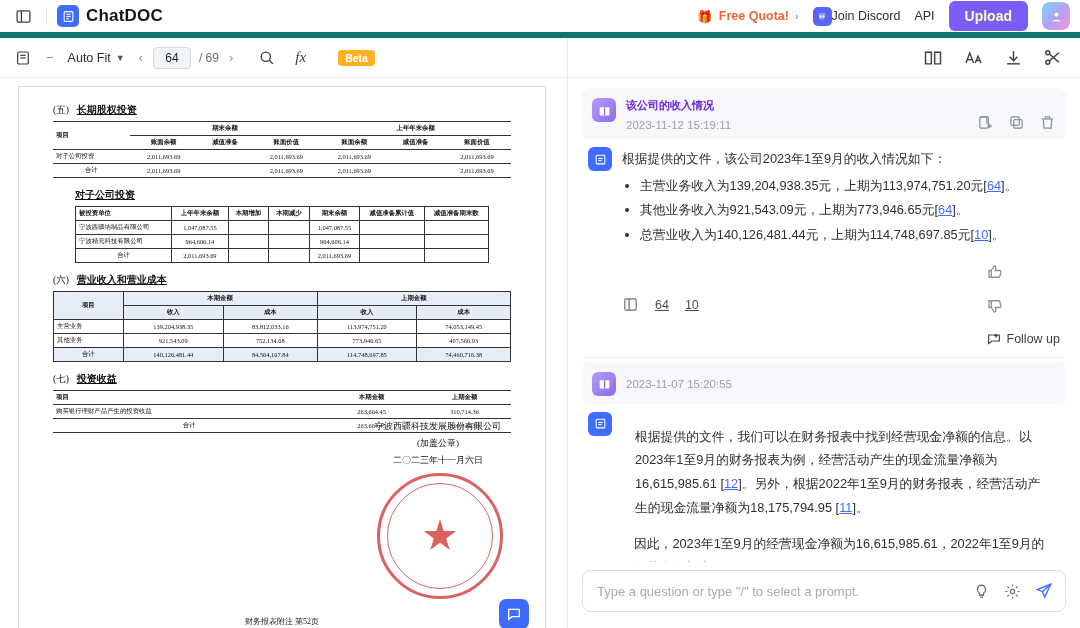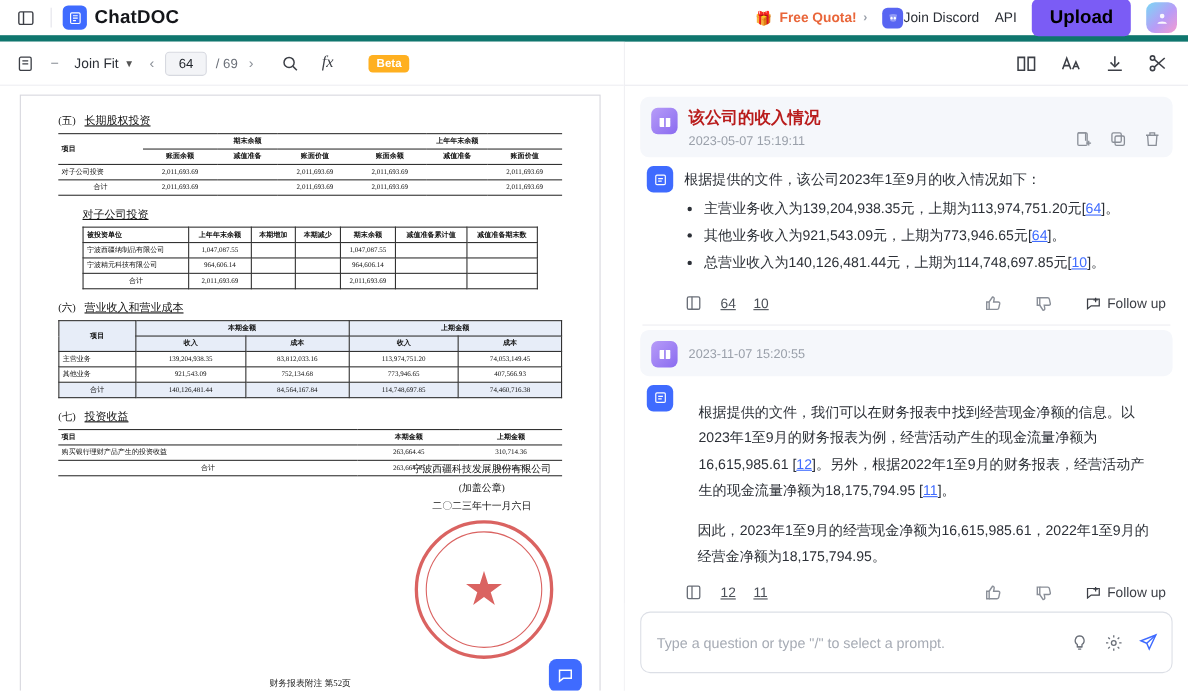--- a/index.html
+++ b/index.html
@@ -33,21 +33,21 @@
     display: flex; align-items: center; justify-content: center;
   }
   .brand-name { font-size: 17px; font-weight: 700; letter-spacing: .2px; color: #14161a; }
   .tb-right { margin-left: auto; display: flex; align-items: center; gap: 14px; }
   .quota { display: flex; align-items: center; gap: 6px; font-size: 12.5px; color: #e9663a; font-weight: 600; }
   .quota .chev { color: #9aa0aa; font-size: 11px; }
   .discord { display: flex; align-items: center; gap: 0; font-size: 12.5px; color: #2b2f36; }
   .discord-mark { width: 19px; height: 19px; border-radius: 5px; background: #5865f2; display:flex;align-items:center;justify-content:center; }
   .api-link { font-size: 12.5px; color: #2b2f36; }
   .upload-btn {
-    background: #7b5cf5; color: #000000; font-size: 17px; font-weight: 600;
+    background: #7b5cf5; color: #fef9c3; font-size: 14px; font-weight: 600;
     border-radius: 6px; padding: 7px 16px; border: none;
   }
   .avatar {
     width: 28px; height: 28px; border-radius: 8px;
     background: linear-gradient(135deg,#7ad8f5,#b89cf7 55%,#f59bd0);
     display: flex; align-items: center; justify-content: center; font-size: 14px;
   }
 
   
   .body { flex: 1; display: flex; min-height: 0; }
@@ -74,21 +74,21 @@
   .fx { font-size: 15px; color: #3c3f46; font-style: italic; font-family: "Liberation Serif", serif; }
 
   .pdf-scroll { flex: 1; overflow: hidden; background: #fff; position: relative; padding: 8px 0 0 18px; }
   .page {
     width: 528px; height: 560px; background: #fff; border: 1px solid #d8d8de;
     position: relative; padding: 14px 34px;
     font-family: "Liberation Serif", serif; color: #111;
   }
   .sec-h { display: flex; gap: 8px; align-items: baseline; margin: 2px 0 4px; }
   .sec-num { font-size: 9.5px; }
-  .sec-t { font-size: 10px; font-weight: 400; text-decoration: underline; }
+  .sec-t { font-size: 10px; font-weight: 700; text-decoration: underline; }
   table.f { width: 100%; border-collapse: collapse; font-size: 6.4px; margin-bottom: 10px; }
   table.f th, table.f td { border: .6px solid #333; padding: 2px 3px; text-align: center; }
   table.f td.l, table.f th.l { text-align: left; }
   table.f thead th { font-weight: 700; }
   .tbl-b table.f th, .tbl-b table.f td { border-left: none; border-right: none; }
   .blue thead th { background: #e7edf8; }
   .blue tfoot td { background: #e7edf8; }
   .stamp {
     position: absolute; right: 42px; bottom: 46px; width: 126px; height: 126px;
     border-radius: 50%; border: 3px solid #d2413f; opacity: .82;
@@ -117,37 +117,37 @@
   .chat-scroll { flex: 1; overflow: hidden; padding: 10px 14px 0 14px; }
   .msg { display: flex; gap: 10px; padding: 8px 6px 6px 6px; }
   .msg.user { background: #f5f7fb; border-radius: 8px; padding: 10px 10px 8px 10px; }
   .av {
     width: 24px; height: 24px; border-radius: 6px; flex: 0 0 24px;
     display: flex; align-items: center; justify-content: center; font-size: 13px;
   }
   .av.gift { background: linear-gradient(135deg,#b79cf8,#8a6bf0); }
   .av.bot { background: #3f6bff; }
   .msg-body { flex: 1; min-width: 0; }
-  .q-title { font-size: 15px; font-weight: 700; color: #b91c1c; }
+  .q-title { font-size: 11px; font-weight: 700; color: #6d28d9; }
   .q-time { font-size: 11.5px; color: #9aa0aa; margin-top: 6px; }
   .msg-head { display: flex; align-items: flex-start; }
   .q-actions { margin-left: auto; display: flex; gap: 14px; color: #8a8f98; align-self: flex-end; }
   .a-text { font-size: 12.8px; line-height: 1.85; color: #2b2f36; }
   ul.bul { margin: 3px 0 16px 0; padding-left: 18px; }
   ul.bul li { margin: 1px 0; }
   .ref { color: #3f6bff; text-decoration: underline; cursor: pointer; }
   .a-foot { display: flex; align-items: center; gap: 16px; margin-top: 12px; color: #8a8f98; font-size: 12.5px; }
   .a-foot .cite { text-decoration: underline; color: #4a4f57; }
-  .a-foot .right { margin-left: auto; display: flex; align-items: center; gap: 28px; }
+  .a-foot .right { margin-left: auto; display: flex; gap: 16px; flex-direction: column; }
   .followup { display: flex; align-items: center; gap: 5px; color: #3c3f46; font-size: 12.5px; }
   .divider { height: 1px; background: #ededf2; margin: 4px 2px; }
 
   .composer-wrap { flex: 0 0 66px; padding: 8px 14px 16px; background: #fff; }
   .composer {
-    height: 56px; border: 1px solid #dcdfe6; border-radius: 9px;
+    height: 42px; border: 1px solid #dcdfe6; border-radius: 9px;
     display: flex; align-items: center; padding: 0 12px; gap: 14px; background: #fff;
   }
   .composer input {
     flex: 1; border: none; outline: none; font-size: 13px; color: #1f2329;
     font-family: "Liberation Sans", sans-serif; background: transparent;
   }
   .composer input::placeholder { color: #a6abb4; }
   .comp-ic { color: #6a6f78; display: flex; align-items: center; }
   .send { color: #3f6bff; }
   svg { display: block; }
@@ -211,21 +211,21 @@
       <div class="pdf-toolbar">
         <div class="icon-btn">
           <svg width="16" height="16" viewBox="0 0 24 24" fill="none" stroke="#3c3f46" stroke-width="1.8">
             <rect x="4" y="3" width="16" height="18" rx="2"></rect>
               <line x1="8" y1="8" x2="16" y2="8"></line>
               <line x1="8" y1="12" x2="16" y2="12"></line>
           </svg>
         </div>
         <span class="arrow">−</span>
         <div class="zoom-sel">
-          <span>Join Fit</span>
+          <span>Auto Fit</span>
           <span class="caret">▼</span>
         </div>
         <span class="arrow">‹</span>
         <input class="pg-input" value="64" style="">
         <span class="pg-total">/ 69</span>
         <span class="arrow">›</span>
         <div class="icon-btn" style="margin-left:10px">
           <svg width="17" height="17" viewBox="0 0 24 24" fill="none" stroke="#3c3f46" stroke-width="1.9">
               <circle cx="11" cy="11" r="6.5"></circle>
               <line x1="16" y1="16" x2="21" y2="21"></line>
@@ -470,21 +470,21 @@
             <svg width="13" height="13" viewBox="0 0 24 24" fill="#fff">
                 <rect x="3" y="9" width="18" height="12" rx="1.5"></rect>
                 <rect x="3" y="6" width="18" height="4" rx="1"></rect>
                 <rect x="10.8" y="6" width="2.4" height="15" fill="#8a6bf0"></rect>
               </svg>
           </div>
           <div class="msg-body">
             <div class="msg-head">
               <div>
                 <div class="q-title">该公司的收入情况</div>
-                <div class="q-time">2023-05-07 15:19:11</div>
+                <div class="q-time">2023-11-12 15:19:11</div>
               </div>
               <div class="q-actions">
                 <span>
                   <svg width="17" height="17" viewBox="0 0 24 24" fill="none" stroke="#8a8f98" stroke-width="1.7">
                       <path d="M4 4h10v10"></path>
                       <rect x="4" y="4" width="12" height="16" rx="1.5"></rect>
                       <path d="M18 14v6"></path>
                       <path d="M15 17h6"></path>
                     </svg>
                 </span>

